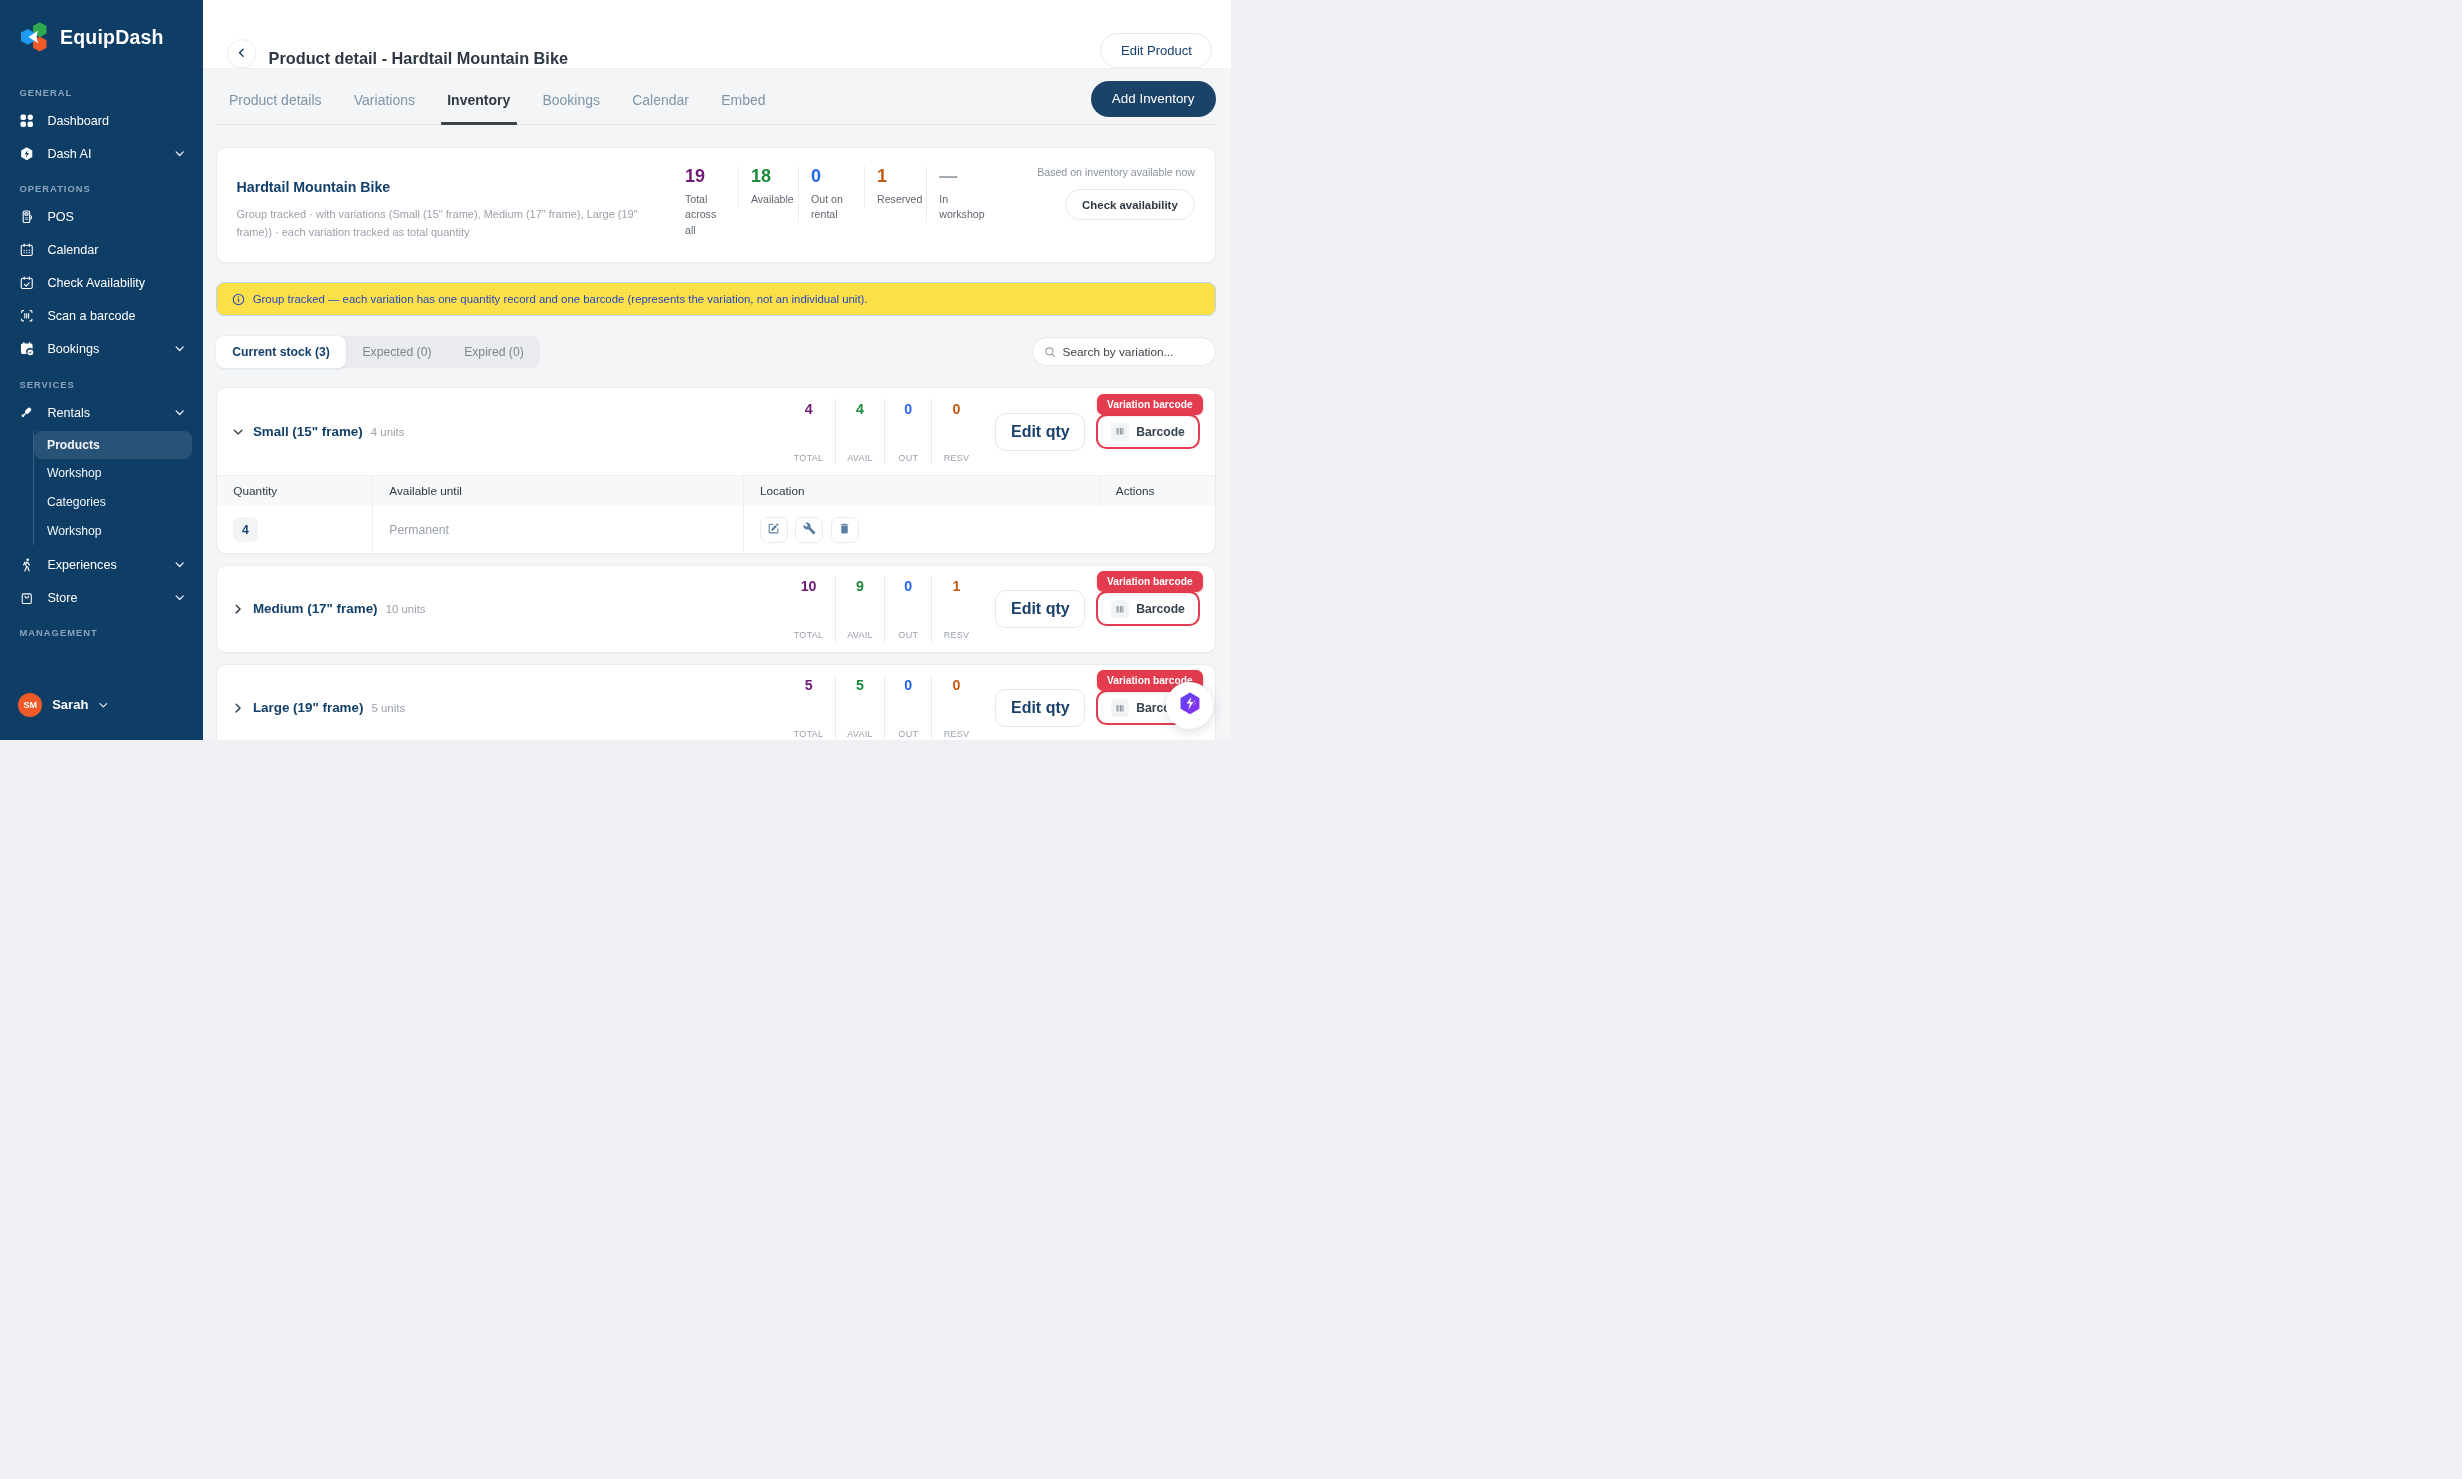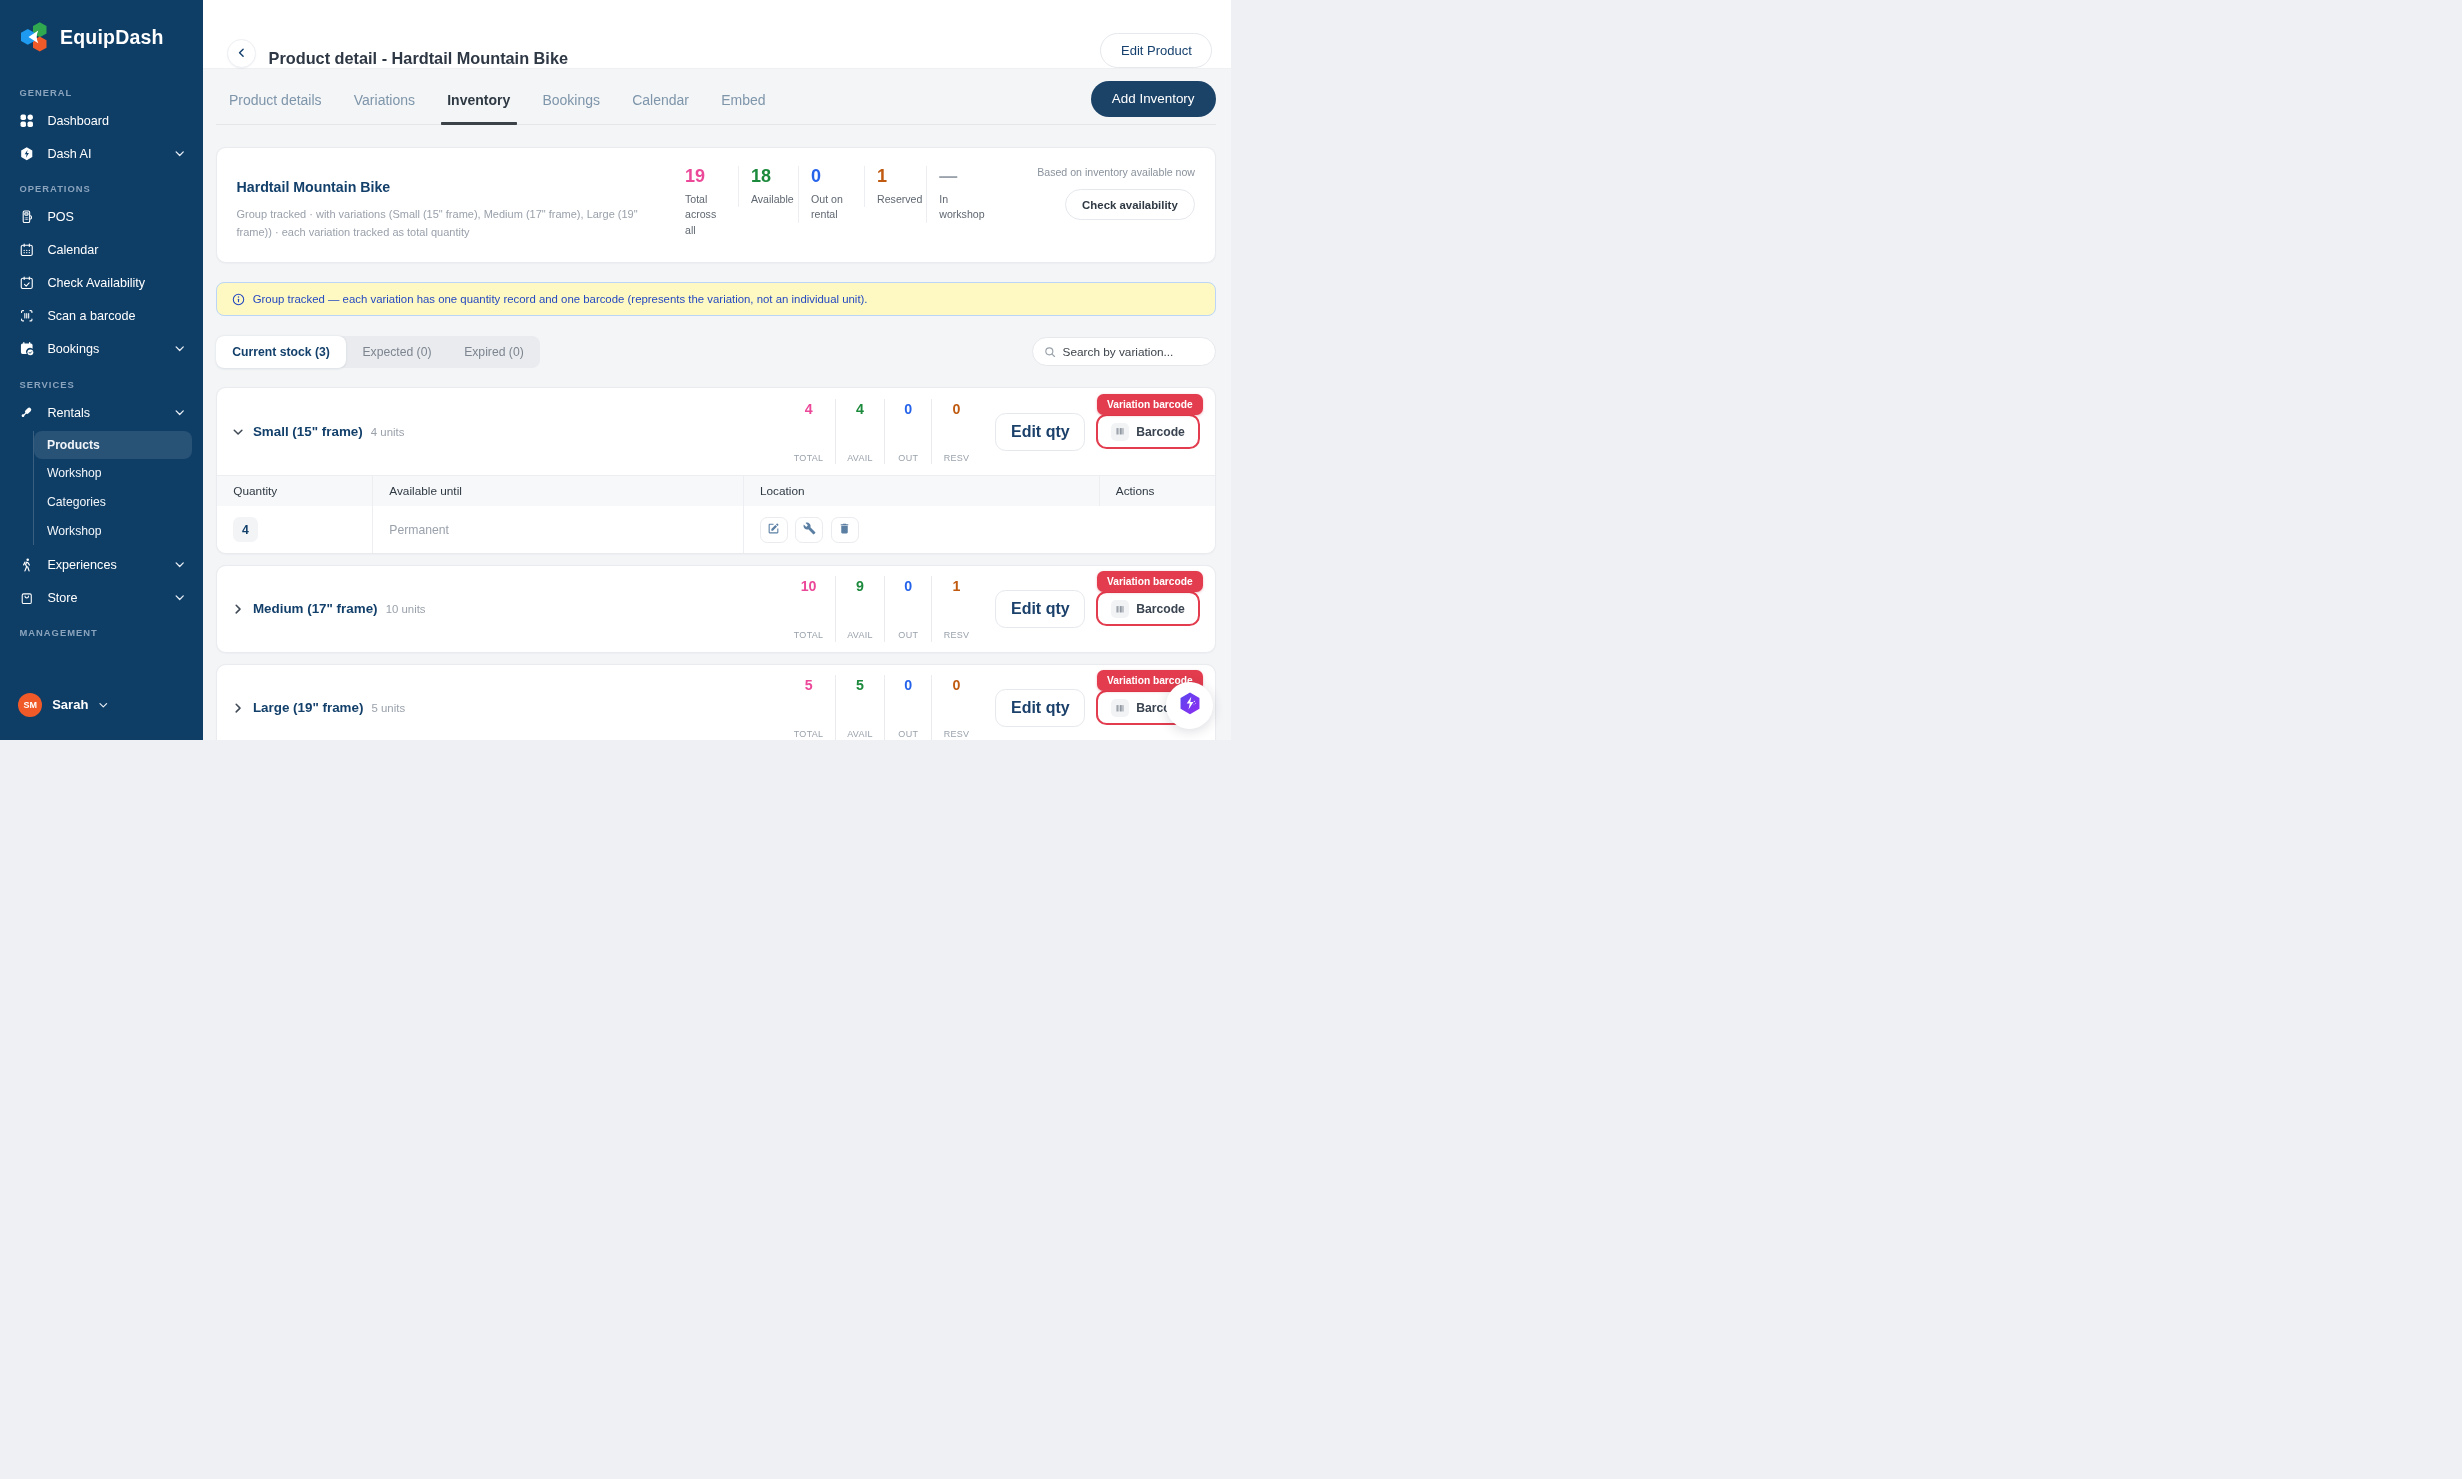--- a/index.html
+++ b/index.html
@@ -88,32 +88,32 @@
     padding:18px 19.5px 21px; display:flex; box-shadow:0 0.8px 1.6px rgba(25,40,60,.03);
   }
   .summary-left { max-width:480px; padding-top:13px; }
   .summary-title { font-size:14.2px; font-weight:bold; color:#13406b; margin-bottom:9.8px; }
   .summary-desc { font-size:11px; color:#9aa1ab; line-height:1.65; }
   .summary-stats { margin-left:auto; display:flex; align-items:flex-start; }
   .stat-col { padding:0 12.2px; min-width:54px; }
   .stat-col + .stat-col { border-left:0.8px solid #eceef1; }
   .stat-value { font-size:18px; font-weight:bold; margin-bottom:4.9px; }
   .stat-label { font-size:10.6px; color:#5f6771; line-height:1.45; max-width:50px; }
-  .v-navy { color:#ec4899; } .v-green { color:#1c8a3c; } .v-blue { color:#2563eb; }
+  .v-navy { color:#701a75; } .v-green { color:#1c8a3c; } .v-blue { color:#2563eb; }
   .v-orange { color:#bf5a10; } .v-gray { color:#9aa2ac; }
   .availability-col { padding-left:24.4px; text-align:right; min-width:203px; }
   .availability-note { font-size:10.6px; color:#8a929c; margin-bottom:11.4px; }
   .check-availability-btn {
     background:#fff; border:0.8px solid #e5e8ec; border-radius:15.5px; padding:8.1px 16.3px;
     font-size:11.4px; color:#2f3943; font-weight:600; cursor:pointer; font-family:inherit;
   }
 
   
   .info-banner {
-    margin-top:18.7px; background:#fef9c3; border:0.8px solid #bad5f7; border-radius:8.1px;
+    margin-top:18.7px; background:#fde047; border:0.8px solid #bad5f7; border-radius:8.1px;
     padding:9.8px 14.6px; display:flex; align-items:center; gap:8.1px;
     color:#2448c0; font-size:11.4px;
   }
   .info-banner .iico { display:flex; color:#2448c0; flex:0 0 auto; }
 
   
   .stock-row { margin-top:19.5px; display:flex; align-items:center; }
   .segmented { display:inline-flex; background:#e9ebee; border-radius:8.1px; overflow:visible; }
   .seg {
     padding:9px 16.3px; font-size:12.2px; color:#7d8590; cursor:pointer; border-radius:8.1px;

